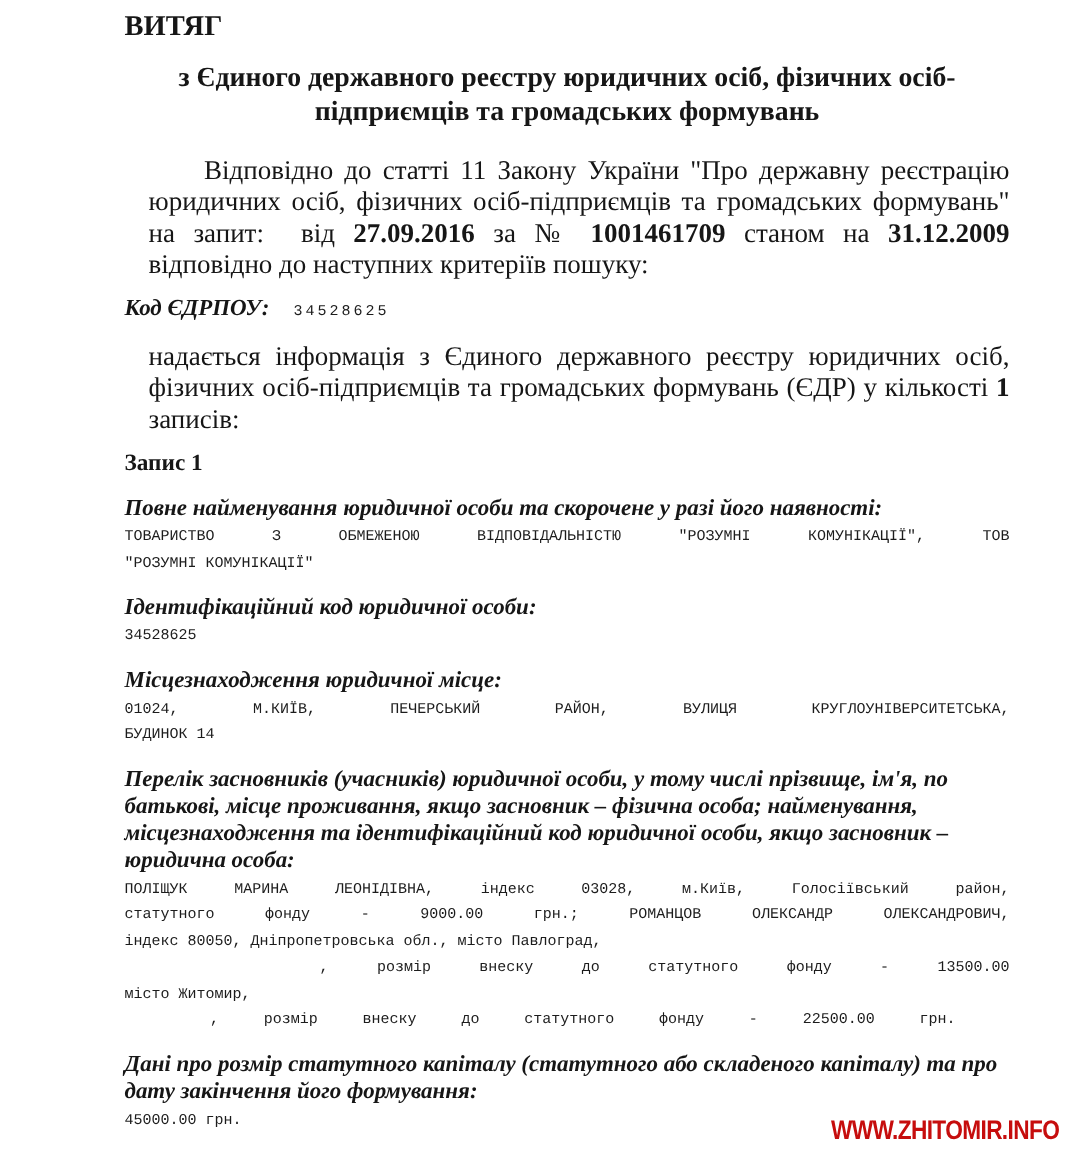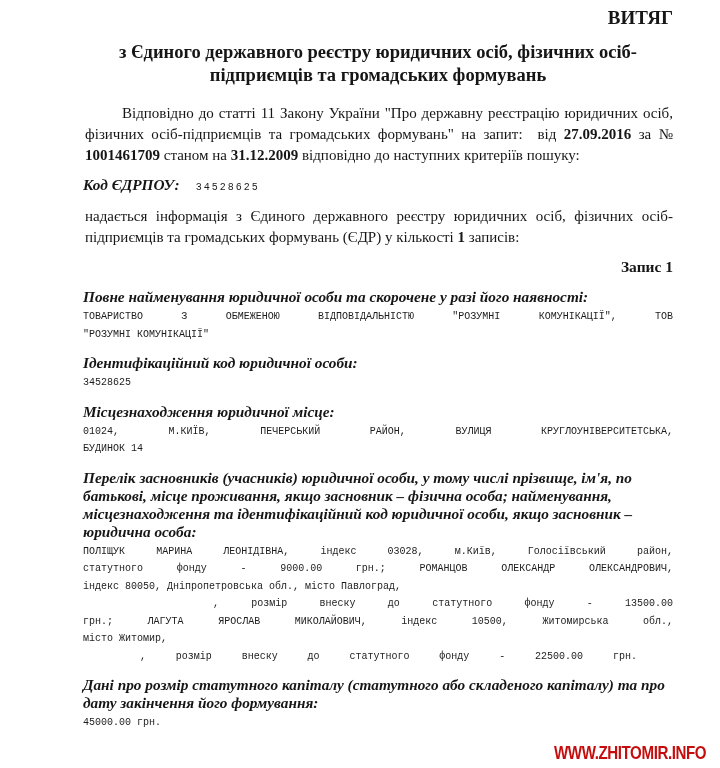--- a/index.html
+++ b/index.html
@@ -7,40 +7,40 @@
     width: 720px; height: 768px;
     background: #ffffff;
     box-sizing: border-box;
     padding: 6px 47px 0 83px;
     position: relative;
     overflow: hidden;
     font-family: "Liberation Serif", serif;
     color: #161616;
   }
   .doc-title {
-    font-size: 19px; font-weight: bold; text-align: right;
+    font-size: 19px; font-weight: bold; text-align: left;
     margin: 0; line-height: 24px;
   }
   .doc-subtitle {
     font-size: 18.5px; font-weight: bold; text-align: center;
     max-width: 545px; margin: 11px auto 16px auto; line-height: 23px;
   }
   .body-par {
-    font-size: 15px; line-height: 21px;
-    text-align: justify; margin: 0 0 9px 2px;
+    font-size: 18px; line-height: 21px;
+    text-align: justify; margin: 0 0 9px 16px;
   }
   .indent { text-indent: 37px; }
   .edrpou-line { margin: 0 0 9px 0; line-height: 19px; }
   .label-bi {
     font-size: 15.3px; font-weight: bold; font-style: italic;
     line-height: 18px; max-width: 582px; margin: 11px 0 2px 0;
   }
   .record-heading {
     font-size: 15.5px; font-weight: bold;
-    margin: 4px 0 6px 0; line-height: 20px; text-align: right;
+    margin: 4px 0 6px 0; line-height: 20px;
   }
   .section { margin: 0 0 9px 0; }
   .mono, .mono-line {
     font-family: "Liberation Mono", "DejaVu Sans Mono", monospace;
     font-size: 10px; color: #1c1c1c;
   }
   .mono-line { line-height: 17.5px; }
   .ls2 { letter-spacing: 2px; margin-left: 16px; }
   .jfull { text-align: justify; text-align-last: justify; }
   .aright { text-align: right; }
@@ -87,21 +87,20 @@
     <div class="mono-line jfull">01024, М.КИЇВ, ПЕЧЕРСЬКИЙ РАЙОН, ВУЛИЦЯ КРУГЛОУНІВЕРСИТЕТСЬКА,</div>
     <div class="mono-line">БУДИНОК 14</div>
   </div>
 
   <div class="section">
     <div class="label-bi">Перелік засновників (учасників) юридичної особи, у тому числі прізвище, ім'я, по батькові, місце проживання, якщо засновник – фізична особа; найменування, місцезнаходження та ідентифікаційний код юридичної особи, якщо засновник – юридична особа:</div>
     <div class="mono-line jfull">ПОЛІЩУК МАРИНА ЛЕОНІДІВНА, індекс 03028, м.Київ, Голосіївський район,</div>
     <div class="mono-line jfull">статутного фонду - 9000.00 грн.; РОМАНЦОВ ОЛЕКСАНДР ОЛЕКСАНДРОВИЧ,</div>
     <div class="mono-line">індекс 80050, Дніпропетровська обл., місто Павлоград,</div>
     <div class="mono-line ind-right">, розмір внеску до статутного фонду - 13500.00</div>
-    <div class="mono-line jfull">грн.; ЛАГУТА ЯРОСЛАВ МИКОЛАЙОВИЧ, індекс 10500, Житомирська обл.,</div>
     <div class="mono-line">місто Житомир,</div>
     <div class="mono-line ind-mid">, розмір внеску до статутного фонду - 22500.00 грн.</div>
   </div>
 
   <div class="section">
     <div class="label-bi">Дані про розмір статутного капіталу (статутного або складеного капіталу) та про дату закінчення його формування:</div>
     <div class="mono-line">45000.00 грн.</div>
   </div>
 
   <div class="watermark" style="color: rgb(198, 13, 13);">WWW.ZHITOMIR.INFO</div>

